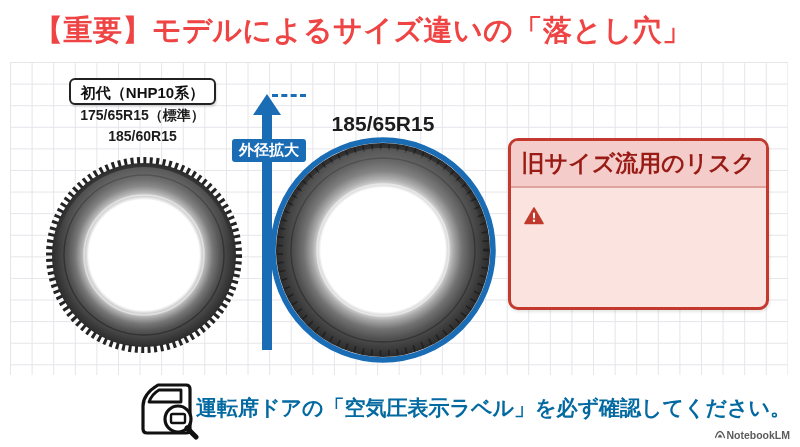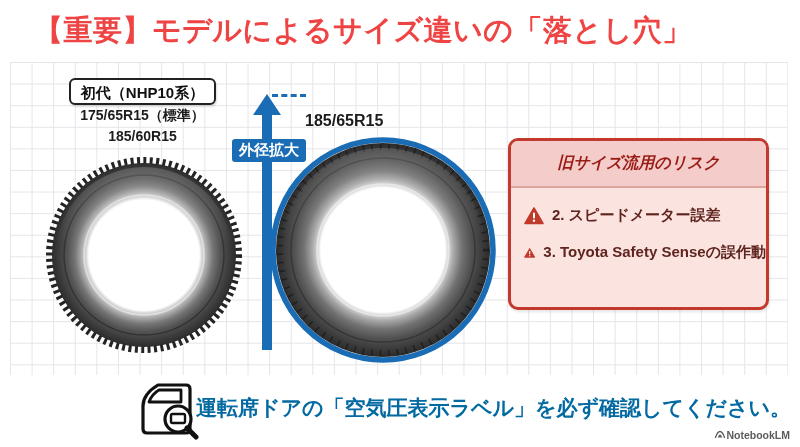--- a/index.html
+++ b/index.html
@@ -41,21 +41,21 @@
   .model-box.old { left:69px; top:78px; width:147px; border:2px solid #222; }
   .model-box.new { left:305px; top:82px; width:156px; border:2px solid #1a6cb5; }
 
   .size-lines {
     left:49px; top:105px; width:187px;
     text-align:center; font-size:14px; font-weight:bold; color:#1c1c1c;
     line-height:21px; white-space:nowrap;
   }
   .size-line-new {
     left:305px; top:110px; width:156px;
-    font-size:16px; font-weight:bold; color:#1c1c1c;
+    text-align:center; font-size:21px; font-weight:bold; color:#1c1c1c;
     white-space:nowrap;
   }
 
   
   .arrow-dash {
     left:272px; top:94px; width:34px; height:0;
     border-top:3px dashed #1a6cb5;
   }
   .arrow-head {
     left:253px; top:94px; width:0; height:0;
@@ -74,21 +74,21 @@
   .risk-box {
     left:508px; top:138px; width:261px; height:172px;
     border:3px solid #c4392e; border-radius:10px;
     overflow:hidden; background:#fbe3e0;
     box-shadow:1px 2px 3px rgba(0,0,0,0.10);
   }
   .risk-header {
     height:47px; background:#f4ccc9;
     border-bottom:2px solid #dfa49d;
     display:flex; align-items:center; justify-content:center;
-    font-size:16px; font-weight:bold; color:#991b15;font-style:italic;
+    font-size:23px; font-weight:bold; color:#991b15;
   }
   .risk-items { padding:9px 0 0 13px; }
   .risk-item {
     display:flex; align-items:center; gap:8px;
     height:37px; font-size:15px; font-weight:bold; color:#5f241e;
     white-space:nowrap;
   }
 
   
   .footer-note {
@@ -174,29 +174,20 @@
 
   <div class="abs risk-box" style="left:498px; top:76px;">
     <div class="risk-header">旧サイズ流用のリスク</div>
     <div class="risk-items">
       <div class="risk-item">
         <svg width="20" height="18" viewBox="0 0 20 18">
           <path d="M10 1 L19 16.5 H1 Z" fill="#c0392b" stroke="#c0392b" stroke-width="1.5" stroke-linejoin="round"></path>
           <rect x="9" y="5.5" width="2" height="6" rx="1" fill="#fff"></rect>
           <circle cx="10" cy="13.8" r="1.2" fill="#fff"></circle>
         </svg>
-        <span>2. スピードメーター誤差</span>
-      </div>
-      <div class="risk-item">
-        <svg width="20" height="18" viewBox="0 0 20 18">
-          <path d="M10 1 L19 16.5 H1 Z" fill="#c0392b" stroke="#c0392b" stroke-width="1.5" stroke-linejoin="round"></path>
-          <rect x="9" y="5.5" width="2" height="6" rx="1" fill="#fff"></rect>
-          <circle cx="10" cy="13.8" r="1.2" fill="#fff"></circle>
-        </svg>
-        <span>3. Toyota Safety Senseの誤作動</span>
       </div>
     </div>
   </div>
 </div>
 
 <svg class="abs" style="left:134px; top:382px;" width="84" height="58" viewBox="0 0 84 58">
   <path d="M24 3 H52 Q56 3 56 7 V47 Q56 51 52 51 H13 Q9 51 9 47 V24 Q9 12 24 3 Z" fill="none" stroke="#111" stroke-width="3.2" stroke-linejoin="round"></path>
   <path d="M25 8 H47 V20 H15 Q18 12 25 8 Z" fill="none" stroke="#111" stroke-width="2.8" stroke-linejoin="round"></path>
   <circle cx="44" cy="37" r="13" fill="#fff" stroke="#111" stroke-width="3.2"></circle>
   <rect x="37" y="32" width="14" height="9" rx="1.5" fill="none" stroke="#111" stroke-width="2.4"></rect>

